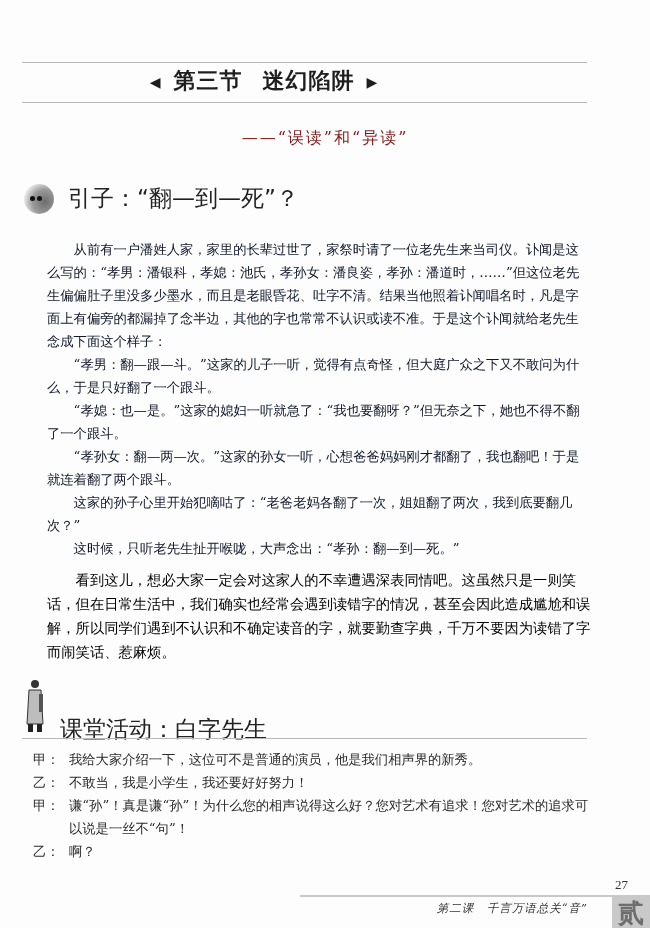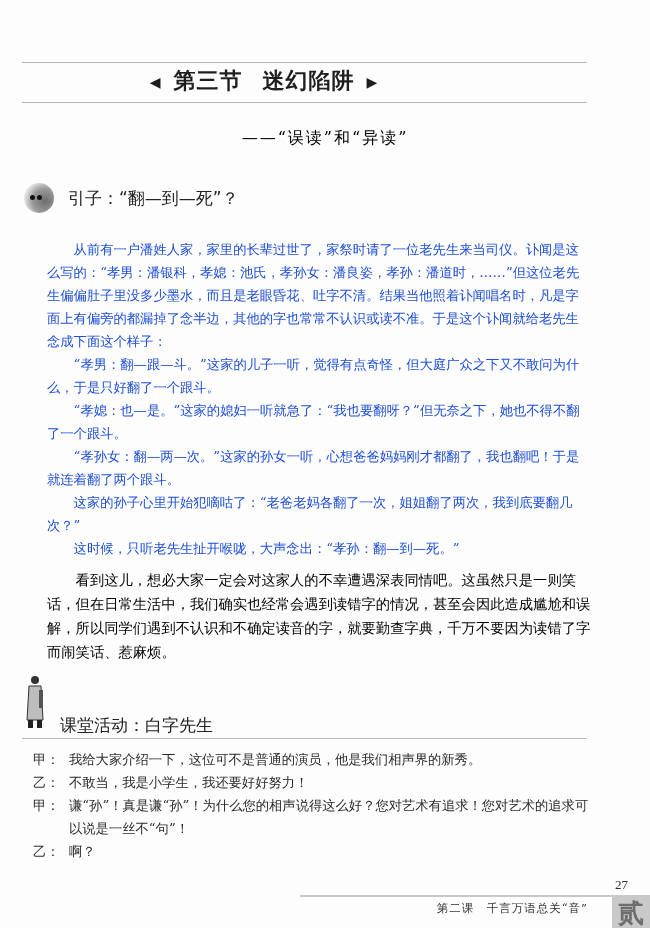--- a/index.html
+++ b/index.html
@@ -6,39 +6,39 @@
   body {
     width:650px; height:928px; background:#fdfdfd; position:relative; overflow:hidden;
     font-family: "DejaVu Serif", "Liberation Serif", serif; color:#1e1e1e;
   }
   .rule { position:absolute; left:22px; width:565px; height:1px; background:#b8b8b8; }
   .title-bar { position:absolute; left:0; width:528px; top:66px; text-align:center;
     font-size:22px; font-weight:bold; letter-spacing:1px; font-family:"DejaVu Serif", serif; }
   .title-bar .tri { font-size:14px; vertical-align:middle; margin:0 12px; }
   .title-bar .gap { display:inline-block; width:20px; }
   .subtitle { position:absolute; top:128px; left:0; width:650px; text-align:center; font-size:16px;
-    color:#000000; letter-spacing:2px; }
+    color:#7f1d1d; letter-spacing:2px; }
   .section-head { position:absolute; left:24px; display:flex; align-items:center; }
-  .section-head .label { font-family:"DejaVu Sans", sans-serif; font-size:17px; color:#222; margin-left:14px; }
+  .section-head .label { font-family:"DejaVu Sans", sans-serif; font-size:23px; color:#222; margin-left:14px; }
   .smiley { width:30px; height:30px; border-radius:50%;
     background: radial-gradient(circle at 70% 60%, #6d6d6d 0%, #9a9a9a 45%, #e6e6e6 75%, #fff 100%);
     position:relative; }
   .smiley .eye { position:absolute; width:5px; height:5px; border-radius:50%; background:#111; top:12px; }
   .figure { width:22px; height:56px; position:relative; }
-  .body-text { position:absolute; left:47px; width:545px; font-size:13.3px; line-height:23px; color:#1d4ed8; }
+  .body-text { position:absolute; left:47px; width:545px; font-size:13.3px; line-height:23px; color:#0f172a; }
   .body-text p { margin:0; text-indent:2em; }
   .big-text { position:absolute; left:47px; width:545px; font-size:14.3px; line-height:24px; color:#000000;
     font-family:"DejaVu Serif", serif; }
   .big-text p { margin:0; text-indent:2em; }
   .dialog { position:absolute; left:33px; width:560px; font-size:13.3px; line-height:23px; color:#2a2a2a; }
   .dialog .line { display:flex; }
   .dialog .speaker { width:36px; flex:none; }
   .page-num { position:absolute; right:22px; top:877px; font-family:Liberation Serif, serif; font-size:13px; color:#333; }
   .footer-rule { position:absolute; left:300px; width:350px; top:895px; height:2px; background:#c8c8c8; }
-  .footer-text { position:absolute; right:62px; top:901px; font-size:11.5px; color:#333; letter-spacing:1px; }
+  .footer-text { position:absolute; right:62px; top:901px; font-size:11.5px; color:#333; letter-spacing:1px;font-style:italic; }
   .footer-badge { position:absolute; left:612px; top:897px; width:38px; height:31px; background:#c9c9c9;
     color:#6e6e6e; font-size:26px; font-weight:bold; text-align:center; line-height:32px; overflow:hidden; }
 </style>
 </head>
 <body>
 
 <div class="rule" style="top:62px;"></div>
 <div class="title-bar">
   <span class="tri">◀</span><span>第三节</span><span class="gap"></span><span>迷幻陷阱</span><span class="tri">▶</span>
 </div>

